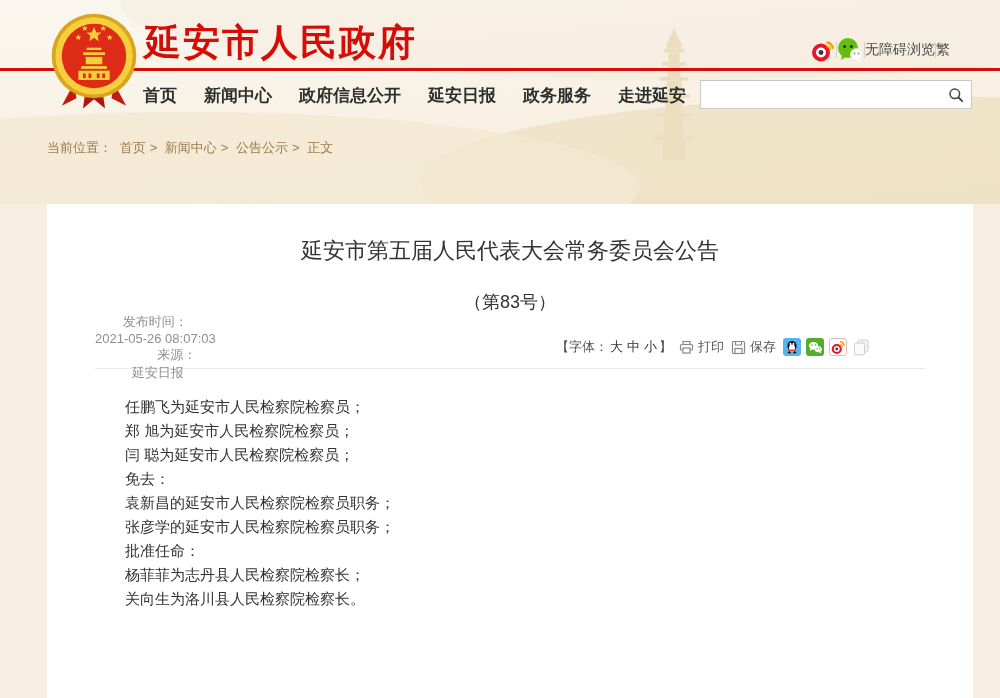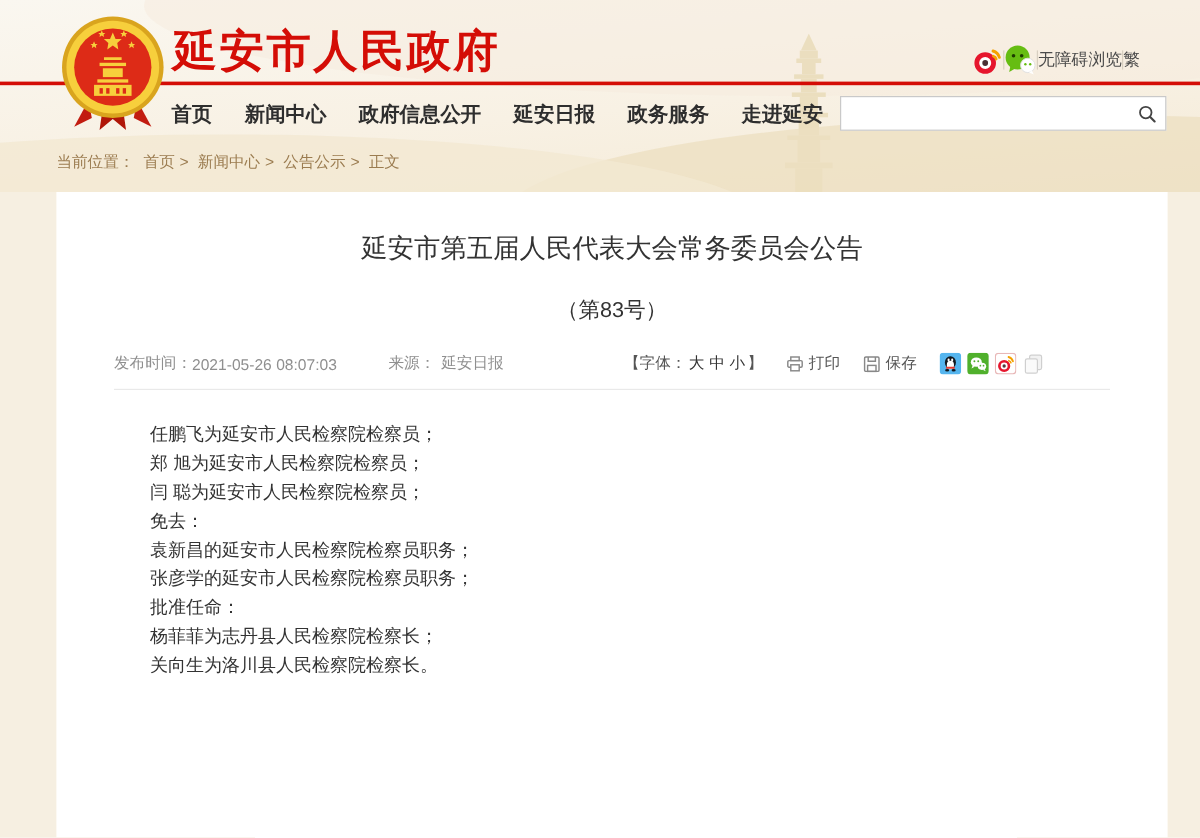--- a/index.html
+++ b/index.html
@@ -1,21 +1,21 @@
 <!DOCTYPE html>
 <html><head>
 <meta charset="utf-8">
 <style>
   * { margin:0; padding:0; box-sizing:border-box; }
   html,body { width:1000px; height:698px; overflow:hidden;
     font-family:"Liberation Sans","DejaVu Sans",sans-serif; }
   body { background:#f6efe1; }
 
   
-  .hero { position:relative; width:1000px; height:160px; overflow:hidden;
+  .hero { position:relative; width:1000px; height:204px; overflow:hidden;
     background:linear-gradient(175deg,#faf7f0 0%,#f8f1e4 55%,#f4ead6 100%); }
   .wm { position:absolute; pointer-events:none; }
   .wm-sweep { left:120px; top:-70px; width:1100px; height:150px; border-radius:50%;
     background:#f6ebdf; opacity:.55; }
   .wm-hill-r { left:420px; top:96px; width:980px; height:170px; border-radius:50%;
     background:#ecdfc0; opacity:.75; }
   .wm-hill-l { left:-260px; top:112px; width:900px; height:150px; border-radius:50%;
     background:#f2e8d2; opacity:.8; }
   .wm-pagoda { left:645px; top:28px; width:58px; height:132px; opacity:.85; }
 
@@ -38,40 +38,40 @@
     white-space:nowrap; }
 
   .search-box { position:absolute; left:700px; top:80px; width:272px; height:29px;
     background:#fff; border:1px solid #c9c9c9; z-index:2;
     display:flex; align-items:center; }
   .search-input { flex:1; height:100%; border:none; outline:none; background:transparent;
     padding:0 8px; font-size:13px; color:#333; }
   .search-btn { width:30px; height:100%; display:flex; align-items:center;
     justify-content:center; cursor:pointer; }
 
-  .breadcrumb { position:absolute; left:47px; top:126px; z-index:3;
+  .breadcrumb { position:absolute; left:47px; top:139px; z-index:3;
     font-size:13px; color:#9b7c50; }
   .breadcrumb span { margin-right:4px; }
   .crumb-link { cursor:pointer; }
 
   
   .page { width:1000px; height:538px; background:#f6efe1; }
   .card { margin-left:47px; width:926px; height:538px; background:#fff;
     overflow:hidden; }
   .article-title { margin-top:31px; text-align:center; font-size:22px;
     font-weight:400; color:#333; line-height:32px; }
   .article-subtitle { margin-top:23px; text-align:center; font-size:18px;
     font-weight:400; color:#333; line-height:24px; }
 
   .meta-row { margin:23px 48px 0 48px; height:20px; display:flex;
     align-items:center; justify-content:space-between; font-size:13px; color:#8f8f8f; }
-  .meta-left { display:flex; align-items:center; }
+  .meta-left { display:flex; align-items:center;flex-direction:column; }
   .meta-left .src { margin-left:43px; }
   .meta-left .src-val { margin-left:5px; }
-  .meta-right { display:flex; align-items:flex-end; gap:19px; padding-right:55px;
+  .meta-right { display:flex; align-items:flex-end; gap:7px; padding-right:55px;
     color:#555; }
   .font-ctl { color:#555; }
   .font-ctl .fsz { cursor:pointer; margin:0 2px; color:#333; }
   .meta-btn { display:flex; align-items:center; gap:4px; cursor:pointer; color:#555; }
   .share-group { display:flex; align-items:center; gap:5px; }
   .share-ic { width:18px; height:18px; cursor:pointer; display:block; }
 
   .meta-divider { margin:11px 48px 0 48px; border-bottom:1px solid #e9e9e9; }
 
   .article-body { margin:0 48px; }

